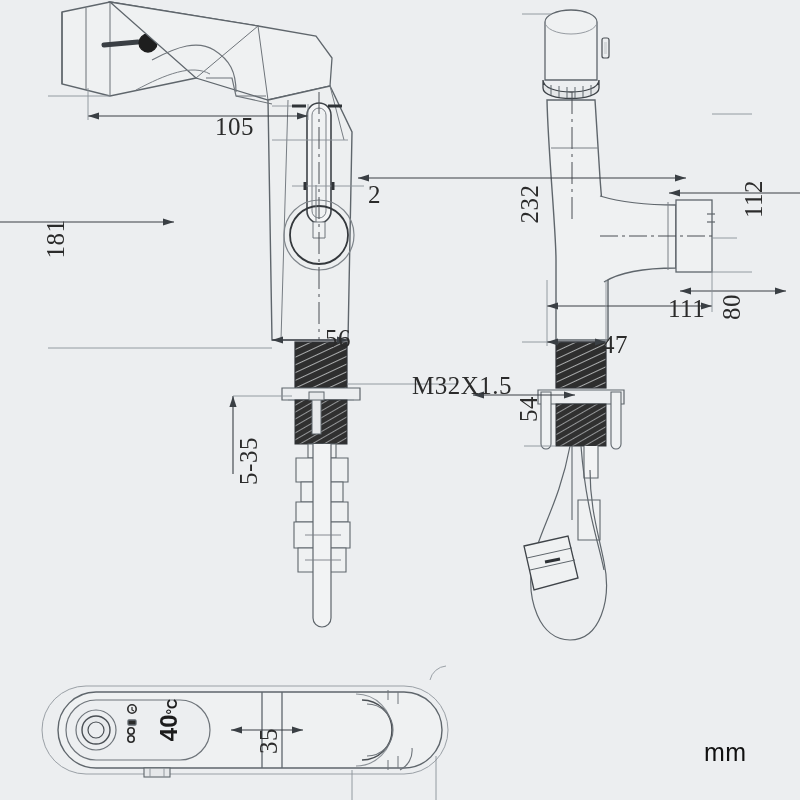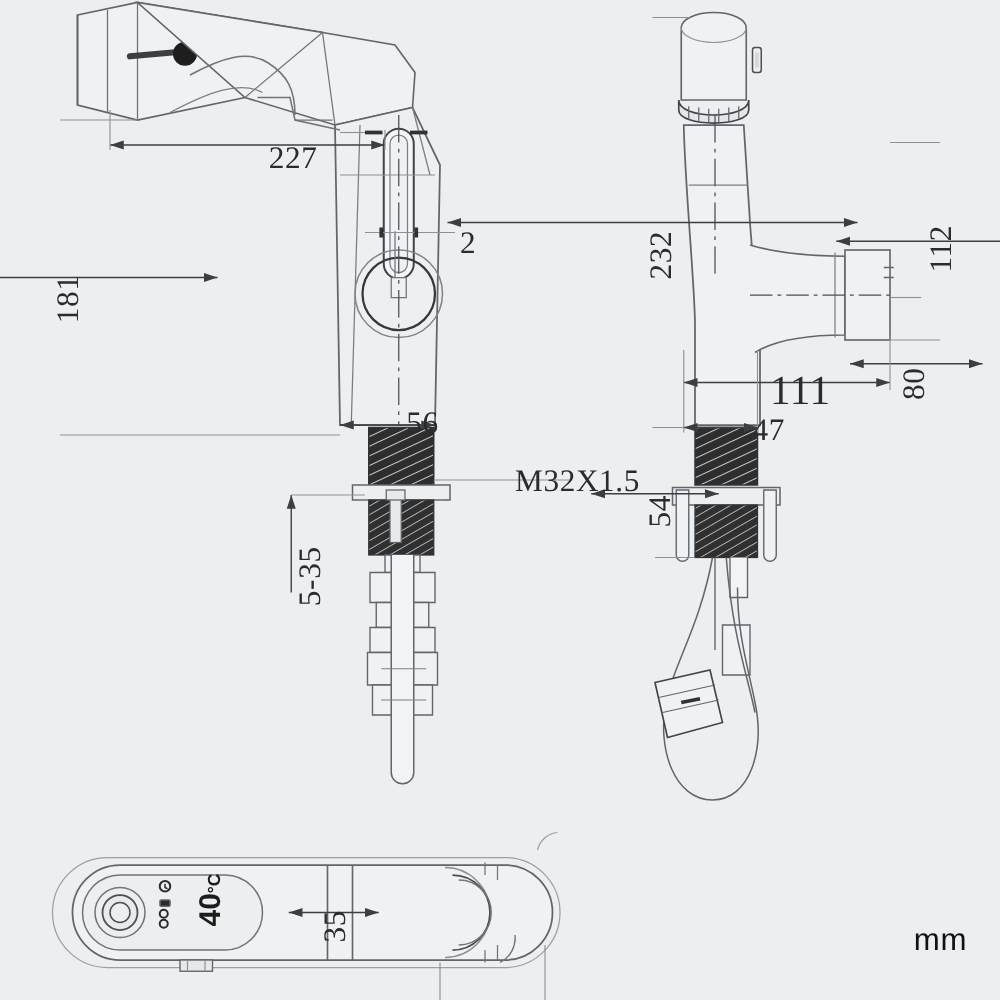--- a/index.html
+++ b/index.html
@@ -315,29 +315,29 @@
   <div style="position:absolute;left:142px;top:700px;width:56px;height:48px;">
     <div class="rot90" style="position:absolute;left:-6px;top:8px;width:66px;
                 text-align:center;font-family:'Liberation Sans','DejaVu Sans',sans-serif;
                 font-weight:700;font-size:24px;color:#1c1c1c;line-height:1;">
       <span>40</span><span style="font-size:14px;">°C</span>
     </div>
   </div>
 
   <div id="labels">
       <div class="dim-label rot90" style="left: 36px; top: 225px; font-size: 25px; color: rgb(43, 43, 43);">181</div>
-      <div class="dim-label" style="left: 215px; top: 113px; font-size: 25px; color: rgb(43, 43, 43);">227</div>
+      <div class="dim-label" style="left: 215px; top: 113px; font-size: 25px; color: rgb(43, 43, 43);">105</div>
       <div class="dim-label" style="left: 368px; top: 181px; font-size: 25px; color: rgb(43, 43, 43);">2</div>
       <div class="dim-label" style="left: 325px; top: 325px; font-size: 25px; color: rgb(43, 43, 43); text-align: center;">56</div>
       <div class="dim-label" style="left: 412px; top: 372px; font-size: 25px; color: rgb(43, 43, 43); text-align: center;">M32X1.5</div>
       <div class="dim-label rot90" style="left: 225px; top: 447px; font-size: 25px; color: rgb(43, 43, 43);">5-35</div>
       <div class="dim-label rot90" style="left: 510px; top: 190px; font-size: 25px; color: rgb(43, 43, 43);">232</div>
       <div class="dim-label rot90" style="left: 735px; top: 185px; font-size: 25px; color: rgb(43, 43, 43);">112</div>
       <div class="dim-label rot90" style="left: 719px; top: 293px; font-size: 25px; color: rgb(43, 43, 43);">80</div>
-      <div class="dim-label" style="left: 616px; top: 295px; font-size: 33px; color: rgb(43, 43, 43);">111</div>
+      <div class="dim-label" style="left: 668px; top: 295px; font-size: 25px; color: rgb(43, 43, 43);">111</div>
       <div class="dim-label" style="left: 578px; top: 331px; font-size: 25px; color: rgb(43, 43, 43); margin-left: 24px;">47</div>
       <div class="dim-label rot90" style="left: 516px; top: 395px; font-size: 25px; color: rgb(43, 43, 43);">54</div>
       <div class="dim-label rot90" style="left: 256px; top: 727px; font-size: 25px; color: rgb(43, 43, 43);">35</div>
     </div>
 
-  <div class="unit-label" style="left:704px;top:738px;margin-left:27px;">mm</div>
+  <div class="unit-label" style="left:704px;top:738px;">mm</div>
 
 </div>
 
 </body></html>

